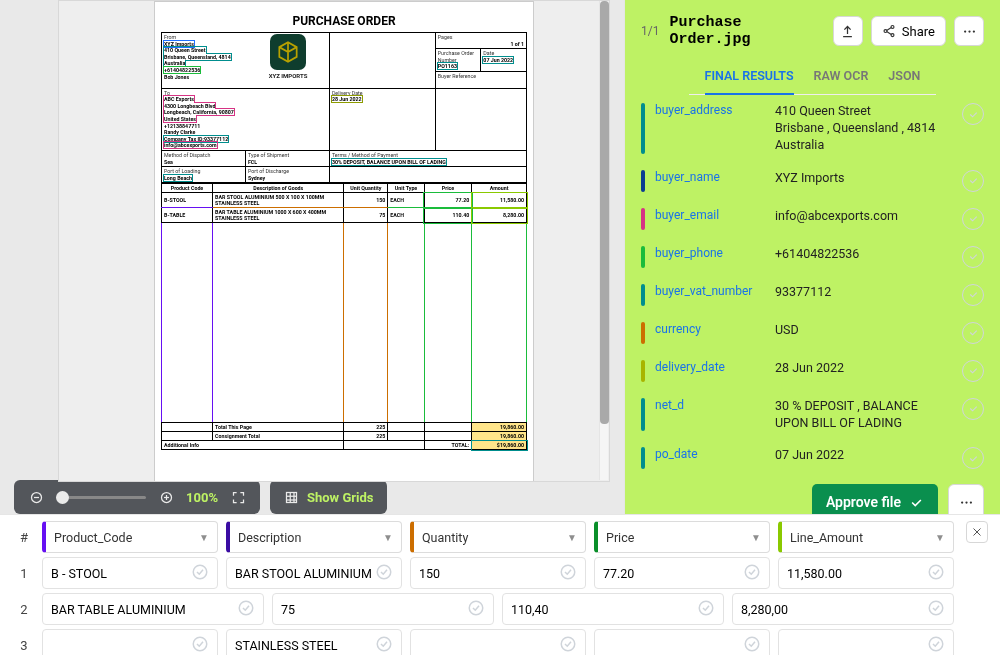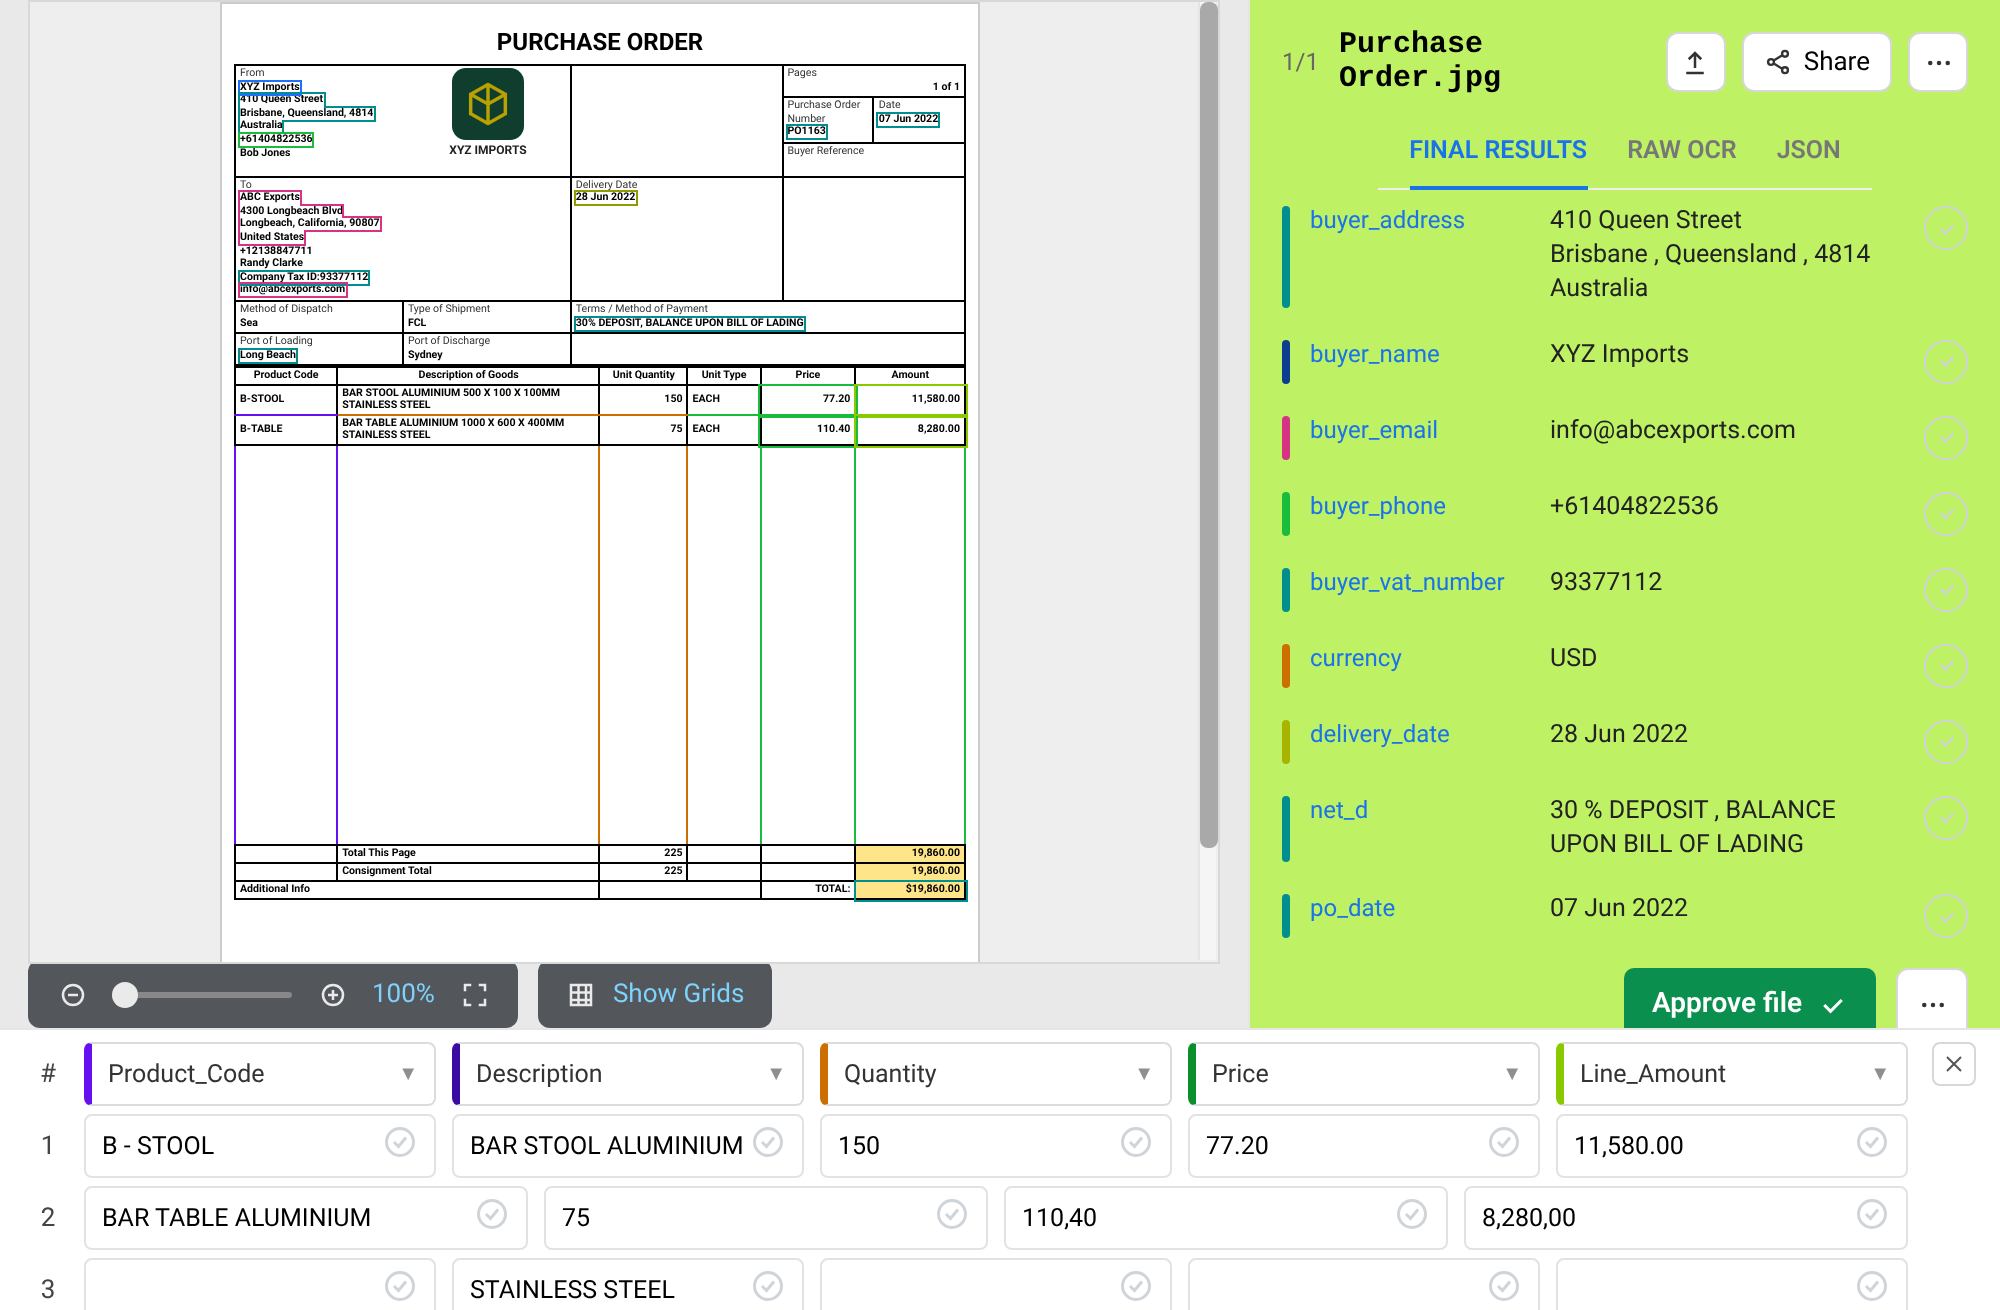--- a/index.html
+++ b/index.html
@@ -1,20 +1,20 @@
 <!DOCTYPE html>
 <html><head>
 <meta charset="utf-8">
 <style>
   * { box-sizing: border-box; font-family: -apple-system, BlinkMacSystemFont, "Segoe UI", Roboto, sans-serif; }
   body { margin: 0; width: 1000px; height: 655px; background: #f6f6f6; overflow: hidden; }
   .app { display: flex; flex-direction: column; height: 655px; }
   .top { display: flex; height: 514px; }
   .left { width: 624px; display: flex; flex-direction: column; background: #e9e9e9; }
-  .doc-viewer { flex: 1; display: flex; padding: 0 14px; overflow: hidden; position: relative; }
+  .doc-viewer { flex: 1; display: flex; padding: 0 14px; overflow: hidden; position: relative; margin-left: 44px; }
   .doc-viewer-scroll { background: #eee; flex: 1; overflow: hidden; position: relative; border: 1px solid #d8d8d8; }
   .vscroll { position:absolute; right: 1px; top:0; width:9px; height:479px; background:#f5f5f5; border-left:1px solid #e5e5e5; }
   .vscroll .thumb { position:absolute; left:0; top:0; width:9px; height:423px; background:#a9a9a9; border-radius:4px; }
   .page { position: absolute; left: 95px; top: 0px; width: 380px; height: 516px; background: #fff; border: 1px solid #ccc; font-size: 5px; color:#000; }
   .page .head { text-align:center; font-weight:700; font-size:12px; padding-top: 12px; }
   .page .grid { position:absolute; left:6px; right:6px; top:30px; bottom:6px; }
   .page table.meta { width:100%; border-collapse:collapse; table-layout:fixed; }
   .page table.meta td { border:0.5px solid #000; padding:1px 2px; vertical-align:top; font-size:5.3px; line-height:1.25; }
   .page table.items { width:100%; border-collapse:collapse; margin-top:0; table-layout:fixed; }
   .page table.items th, .page table.items td { border:0.5px solid #000; font-size:5.3px; padding:1px 2px; text-align:left; }
@@ -25,21 +25,21 @@
   .hl-teal    { outline-color:#008e8e; }
   .hl-magenta { outline-color:#d63384; }
   .hl-blue    { outline-color:#1f6fff; }
   .hl-olive   { outline-color:#8e9c00; }
   .hl-lime    { outline-color:#8ac900; }
   .logo { position:absolute; left:115px; top:32px; width:36px; height:36px; border-radius:7px; background:#0f3d2e; display:flex; align-items:center; justify-content:center; }
   .logo svg { width:26px; height:26px; }
   .logo-label { position:absolute; left:103px; top:70px; font-size:6px; font-weight:700; color:#222; text-align:center; width:60px; }
 
   .toolbar { height:34px; display:flex; gap:10px; padding:0 14px 0; align-items:stretch; margin-top:-2px; }
-  .slider-box, .grids-box { display:flex; align-items:center; background:#53565b; color:#7dd3fc; border-radius:6px; font-size:13px; }
+  .slider-box, .grids-box { display:flex; align-items:center; background:#53565b; color:#bef264; border-radius:6px; font-size:13px;font-weight:bold; }
   .slider-box { padding:0 10px; gap:8px; }
   .grids-box { padding:0 14px; gap:8px; cursor:pointer; }
   .slider-box svg, .grids-box svg { width:15px; height:15px; }
   .slider-track { position:relative; width:90px; height:3px; background:#888; border-radius:2px; }
   .slider-thumb { position:absolute; left:0; top:-5px; width:13px; height:13px; border-radius:50%; background:#eaeaea; }
   .icon-btn-plain { width:24px; height:24px; display:flex; align-items:center; justify-content:center; cursor:pointer; }
 
   .right { flex:1; background:#bef264; border-left:1px solid #e5e5e5; display:flex; flex-direction:column;align-items:center; }
   .right-head { padding:14px 16px 8px 16px; }
   .doc-title-row { display:flex; align-items:center; gap:10px; }

